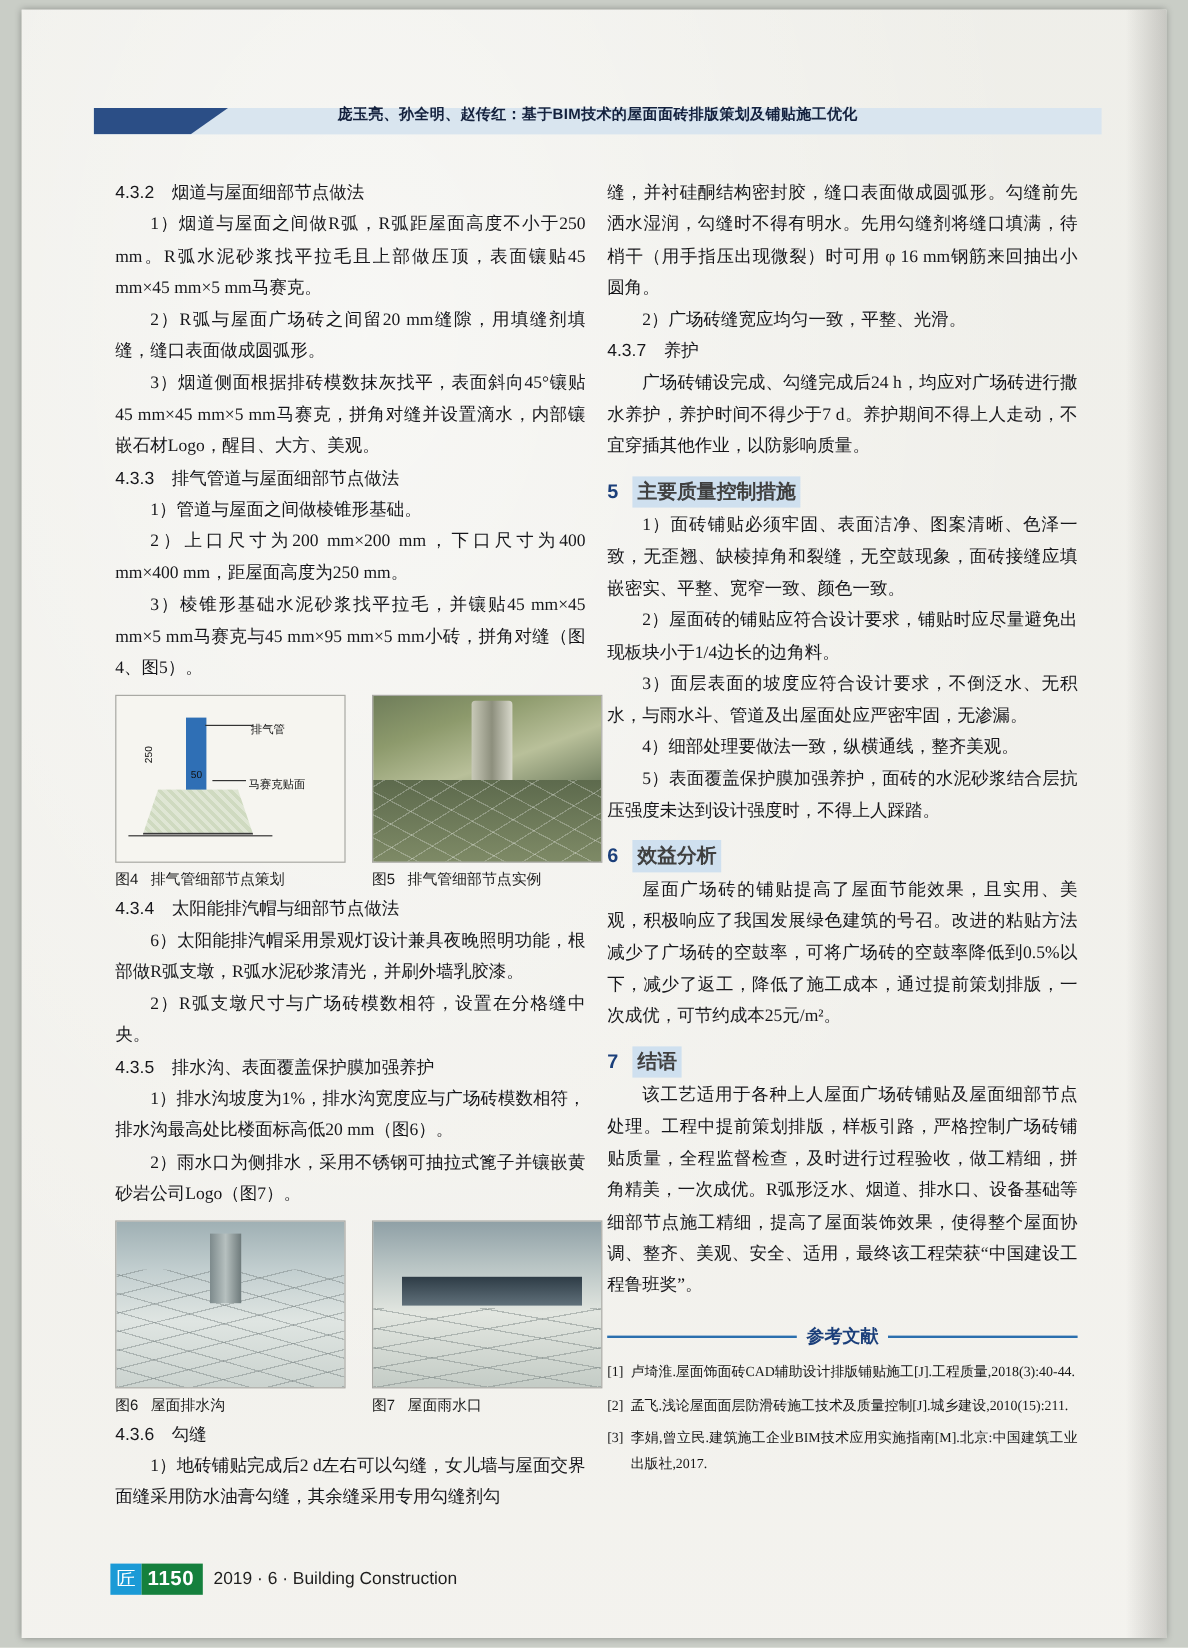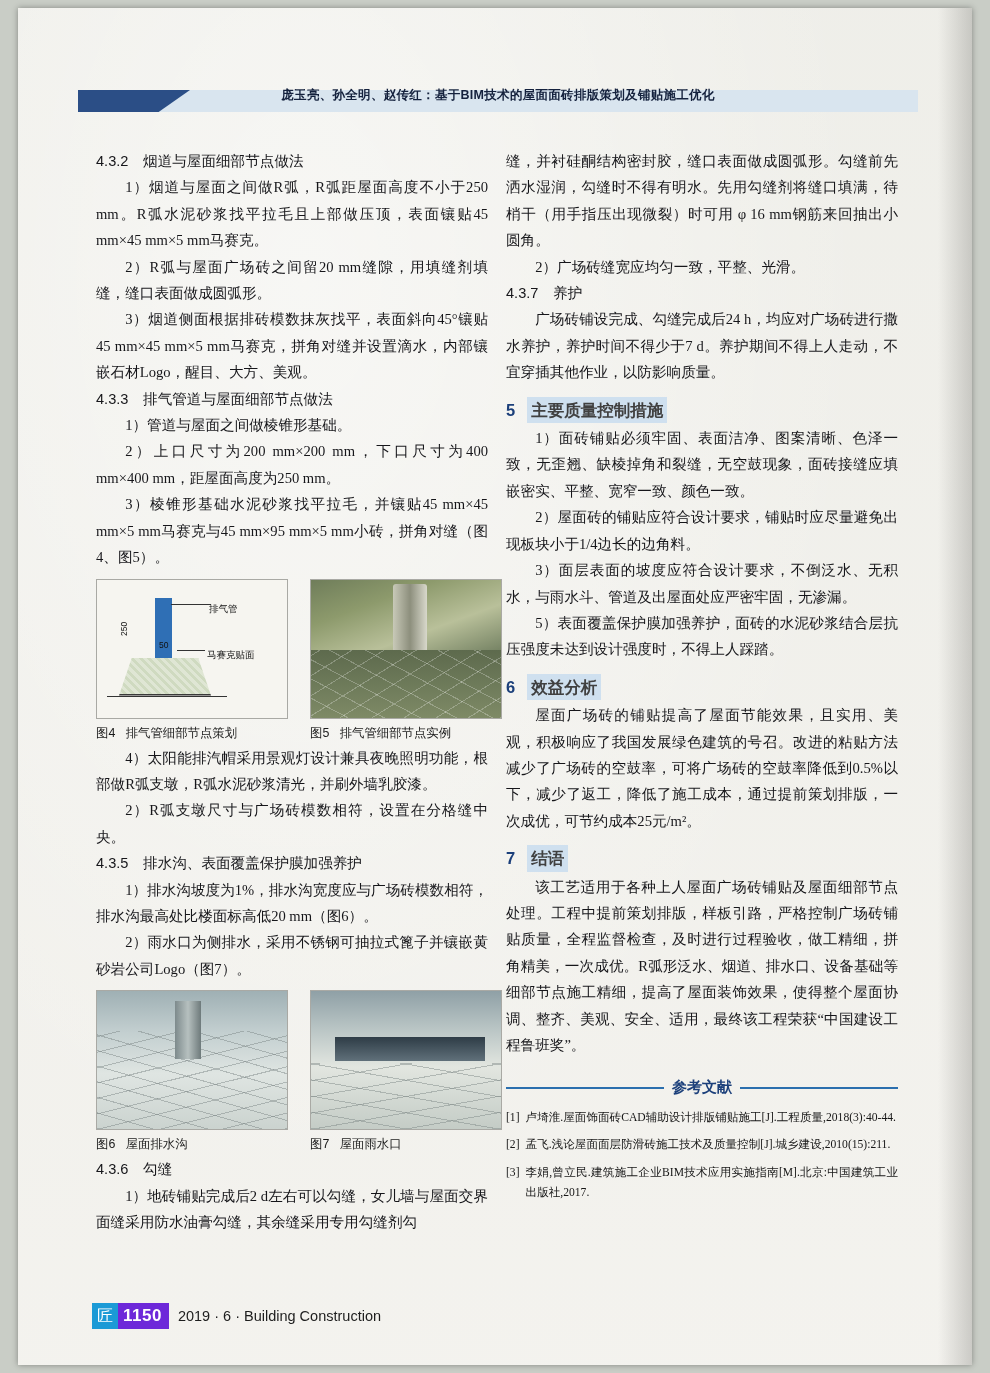--- a/index.html
+++ b/index.html
@@ -282,21 +282,21 @@
   }
   .foot-mark {
     width: 26px; height: 26px;
     background: #1b9ad6;
     color: #fff;
     font-family: "Liberation Sans", sans-serif;
     font-size: 16px;
     display: flex; align-items: center; justify-content: center;
   }
   .foot-page {
-    background: #6d28d9;
+    background: #15803d;
     color: #fff;
     font-family: "Liberation Sans", sans-serif;
     font-size: 17px;
     font-weight: bold;
     padding: 3px 7px 3px 5px;
     letter-spacing: 0.5px;
   }
   .foot-txt {
     margin-left: 9px;
     font-family: "Liberation Sans", sans-serif;
@@ -347,21 +347,22 @@
       </div>
       <div class="figbox">
         <div class="figimg photo5"></div>
         <div class="figcap">
           <span class="lbl">图5</span>
           &nbsp;&nbsp;<span>排气管细部节点实例</span>
         </div>
       </div>
     </div>
 
-    <p class="ind">4）太阳能排汽帽采用景观灯设计兼具夜晚照明功能，根部做R弧支墩，R弧水泥砂浆清光，并刷外墙乳胶漆。</p>
+    <p class="hang sec-num">4.3.4　太阳能排汽帽与细部节点做法</p>
+    <p class="ind">6）太阳能排汽帽采用景观灯设计兼具夜晚照明功能，根部做R弧支墩，R弧水泥砂浆清光，并刷外墙乳胶漆。</p>
     <p class="ind">2）R弧支墩尺寸与广场砖模数相符，设置在分格缝中央。</p>
     <p class="hang sec-num">4.3.5　排水沟、表面覆盖保护膜加强养护</p>
     <p class="ind">1）排水沟坡度为1%，排水沟宽度应与广场砖模数相符，排水沟最高处比楼面标高低20 mm（图6）。</p>
     <p class="ind">2）雨水口为侧排水，采用不锈钢可抽拉式篦子并镶嵌黄砂岩公司Logo（图7）。</p>
 
     <div class="figrow">
       <div class="figbox">
         <div class="figimg photo6"></div>
         <div class="figcap">
           <span class="lbl">图6</span>
@@ -388,20 +389,21 @@
     <p class="hang sec-num">4.3.7　养护</p>
     <p class="ind">广场砖铺设完成、勾缝完成后24 h，均应对广场砖进行撒水养护，养护时间不得少于7 d。养护期间不得上人走动，不宜穿插其他作业，以防影响质量。</p>
 
     <div class="h2">
       <span class="num">5</span>
       <span class="txt">主要质量控制措施</span>
     </div>
     <p class="ind">1）面砖铺贴必须牢固、表面洁净、图案清晰、色泽一致，无歪翘、缺棱掉角和裂缝，无空鼓现象，面砖接缝应填嵌密实、平整、宽窄一致、颜色一致。</p>
     <p class="ind">2）屋面砖的铺贴应符合设计要求，铺贴时应尽量避免出现板块小于1/4边长的边角料。</p>
     <p class="ind">3）面层表面的坡度应符合设计要求，不倒泛水、无积水，与雨水斗、管道及出屋面处应严密牢固，无渗漏。</p>
+    <p class="ind">4）细部处理要做法一致，纵横通线，整齐美观。</p>
     <p class="ind">5）表面覆盖保护膜加强养护，面砖的水泥砂浆结合层抗压强度未达到设计强度时，不得上人踩踏。</p>
 
     <div class="h2">
       <span class="num">6</span>
       <span class="txt">效益分析</span>
     </div>
     <p class="ind">屋面广场砖的铺贴提高了屋面节能效果，且实用、美观，积极响应了我国发展绿色建筑的号召。改进的粘贴方法减少了广场砖的空鼓率，可将广场砖的空鼓率降低到0.5%以下，减少了返工，降低了施工成本，通过提前策划排版，一次成优，可节约成本25元/m²。</p>
 
     <div class="h2">
       <span class="num">7</span>

